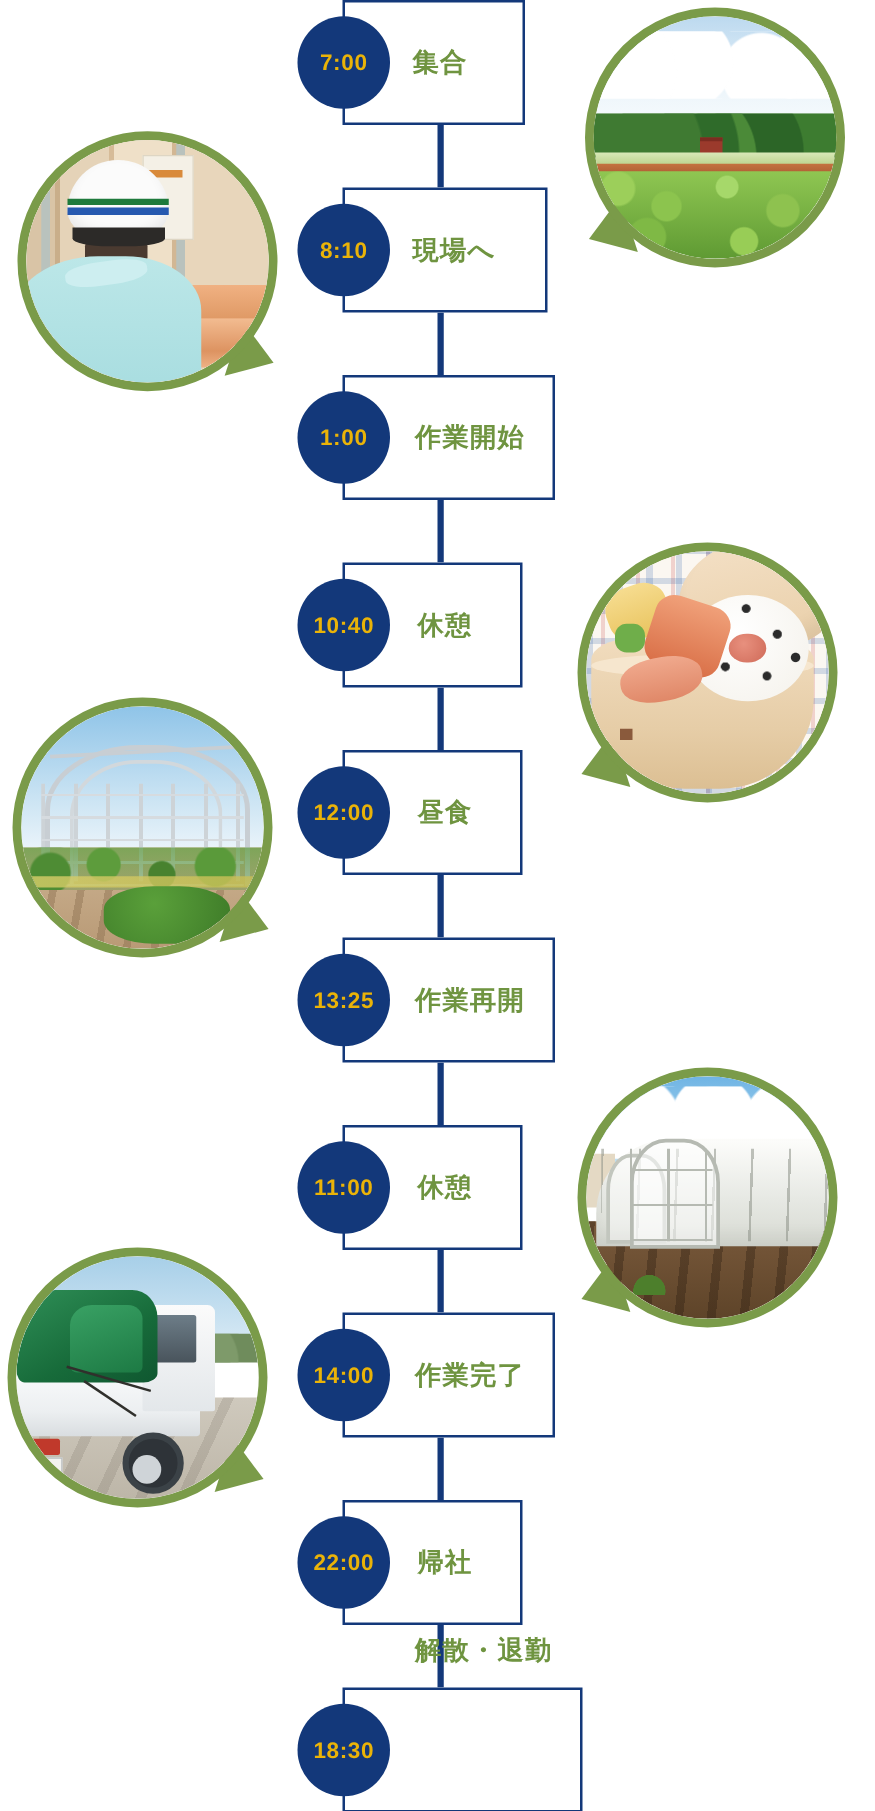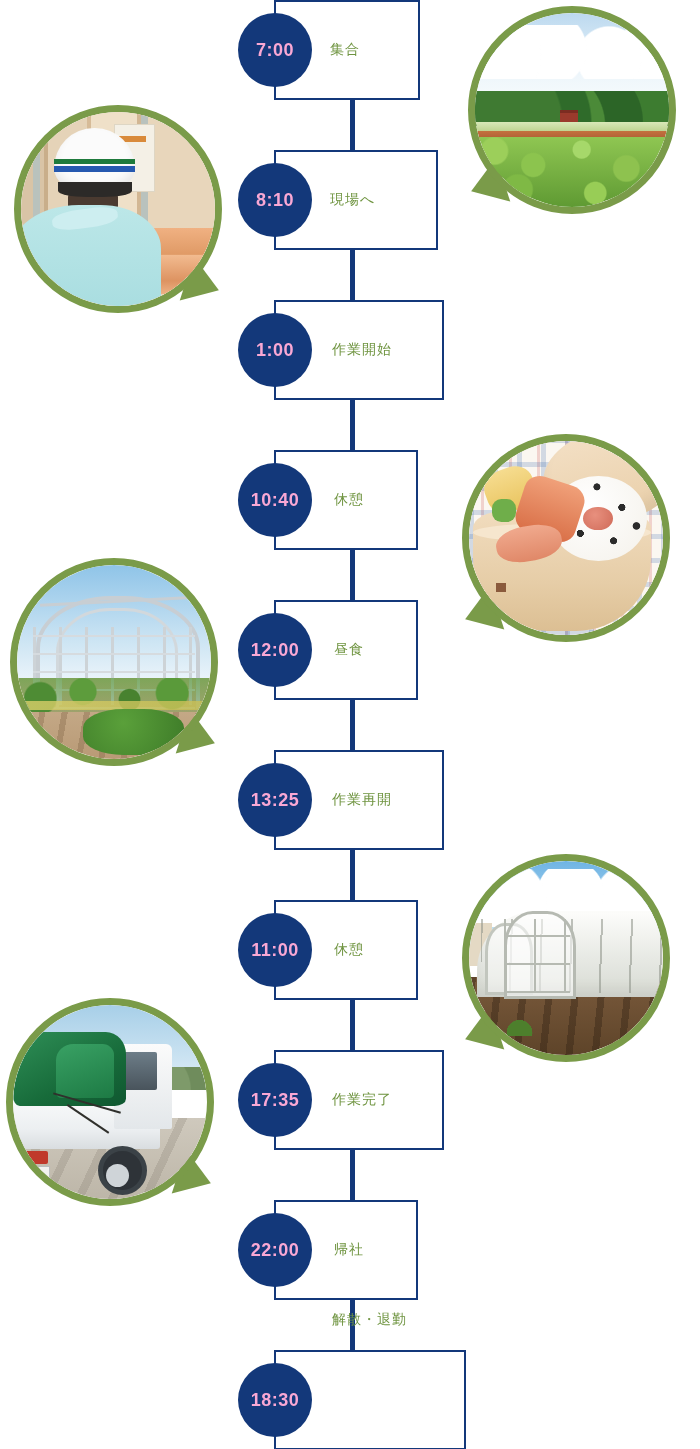--- a/index.html
+++ b/index.html
@@ -32,32 +32,32 @@
     border:2px solid #13387a;
     background:#ffffff;
     height:100px;
   }
   .box-label{
     position:absolute;
     left:96px;
     top:50%;
     transform:translateY(-50%);
     color:#6f9440;
-    font-size:14px;
-    font-weight:normal;
+    font-size:21px;
+    font-weight:bold;
     letter-spacing:1px;
     white-space:nowrap;
   }
   .time-bubble{
     position:absolute;
     width:74px;
     height:74px;
     border-radius:50%;
     background:#13387a;
-    color:#f9a8d4;
+    color:#eab308;
     display:flex;
     align-items:center;
     justify-content:center;
     font-size:18px;
     font-weight:bold;
     letter-spacing:.5px;
     z-index:6;
   }
 
   
@@ -471,21 +471,21 @@
   </div>
 
   <div class="row">
     <div class="box" style="left:274px;top:900px;width:144px;"></div>
     <div class="time-bubble" style="left:238px;top:913px;">11:00</div>
     <div class="box-label" style="left:334px;top:950px;">休憩</div>
   </div>
 
   <div class="row">
     <div class="box" style="left:274px;top:1050px;width:170px;"></div>
-    <div class="time-bubble" style="left:238px;top:1063px;">17:35</div>
+    <div class="time-bubble" style="left:238px;top:1063px;">14:00</div>
     <div class="box-label" style="left:332px;top:1100px;">作業完了</div>
   </div>
 
   <div class="row">
     <div class="box" style="left:274px;top:1200px;width:144px;"></div>
     <div class="time-bubble" style="left:238px;top:1213px;">22:00</div>
     <div class="box-label" style="left:334px;top:1250px;">帰社</div>
   </div>
 
   <div class="row">

